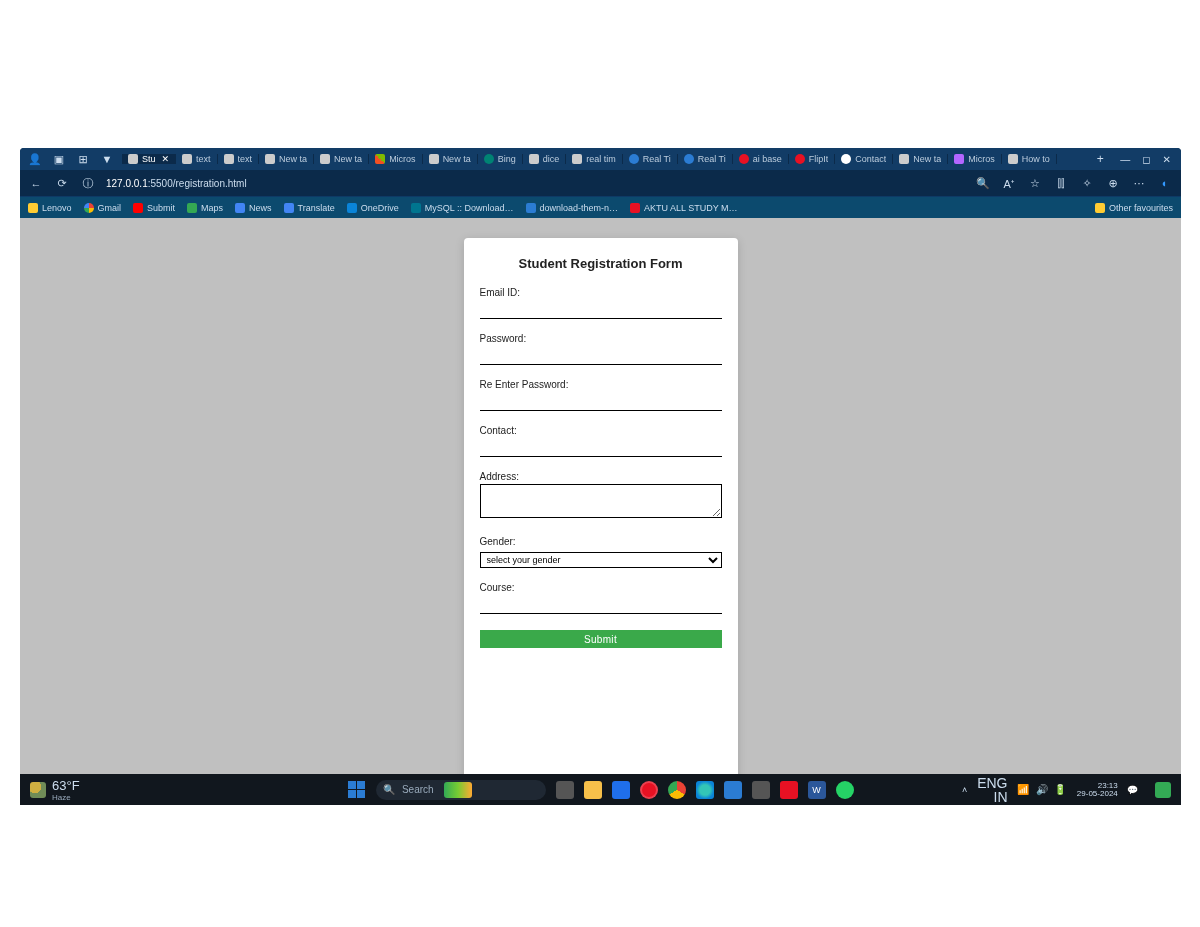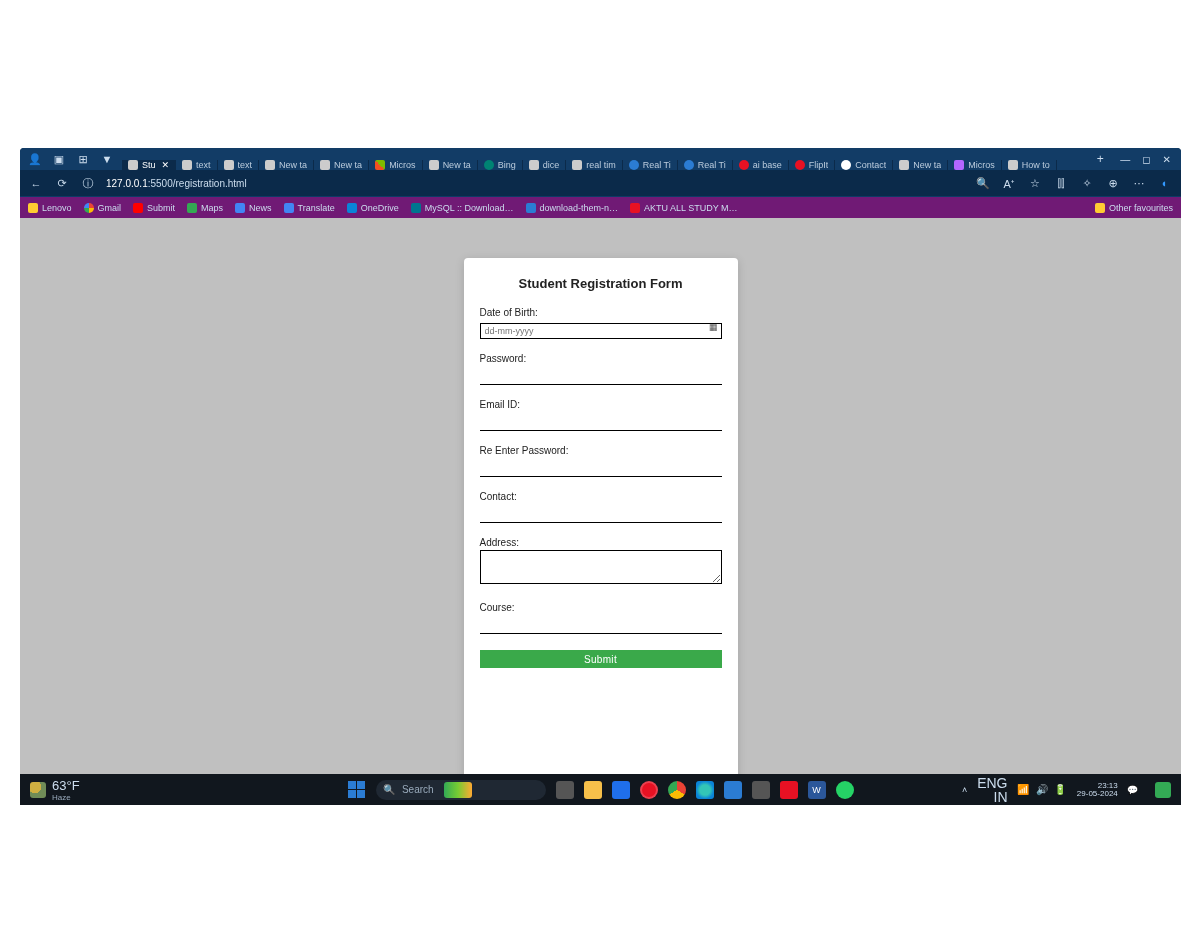--- a/index.html
+++ b/index.html
@@ -4,21 +4,21 @@
 <style>
   * { box-sizing: border-box; margin: 0; padding: 0; }
   html, body { width: 1200px; height: 927px; background: #fff; font-family: "Segoe UI", Arial, sans-serif; overflow: hidden; }
 
   .screen-wrap { position: absolute; left: 20px; top: 148px; width: 1161px; height: 657px; background: #0b2a4a; border-radius: 4px 4px 0 0; overflow: hidden; }
 
   
   .tabstrip { height: 22px; background: #123c66; display: flex; align-items: center; font-size: 9px; color: #bcd; }
   .sys-icons { display: flex; align-items: center; gap: 10px; padding: 0 8px; }
   .sys-ico { width: 14px; height: 14px; display:flex; align-items:center; justify-content:center; color:#cde; font-size:11px; }
-  .tabs { display: flex; align-items: flex-end; height: 100%; flex: 1; overflow: hidden; }
+  .tabs { display: flex; align-items: center; height: 100%; flex: 1; overflow: hidden; }
   .tab { display: flex; align-items: center; gap: 4px; padding: 0 6px; border-right: 1px solid #0b2a4a; color: #bcd; max-width: 70px; }
   .tab.active { background: #0b2a4a; color: #fff; }
   .tab .ico { width: 10px; height: 10px; border-radius: 2px; background: #fff3; flex-shrink:0; }
   .tab .lbl { white-space: nowrap; overflow: hidden; text-overflow: ellipsis; font-size: 9px; }
   .tab .close { font-size: 9px; margin-left: 2px; }
   .newtab { width: 20px; display:flex; align-items:center; justify-content:center; color:#cde; font-size:12px;}
   .win-controls { display:flex; gap:12px; padding:0 10px; color:#cde; font-size:10px;}
   
   .ico.file { background:#ccc; }
   .ico.ms { background: linear-gradient(45deg,#f25022 50%,#7fba00 50%); }
@@ -30,37 +30,37 @@
 
   
   .addrbar { height: 26px; background: #0b2a4a; display:flex; align-items:center; padding:0 8px; gap:10px; color:#cde; font-size:11px;}
   .addrbar .navico { width:16px; text-align:center; }
   .addrbar .url { color:#cde; font-size:10px; }
   .addrbar .url .host { color:#fff; }
   .addr-spacer { flex:1; }
   .addrbar .right-ico { width:16px; text-align:center;}
 
   
-  .bmbar { height: 22px; background: #701a75; border-top:1px solid #0e3a66; display:flex; align-items:center; padding:0 8px; gap:8px; font-size:9px; color:#cde;}
+  .bmbar { height: 22px; background: #0c4a6e; border-top:1px solid #0e3a66; display:flex; align-items:center; padding:0 8px; gap:8px; font-size:9px; color:#cde;}
   .bm { display:flex; align-items:center; gap:4px;}
   .bm .bico { width:10px; height:10px; border-radius:2px; background:#fc3; }
   .bico.g { background: conic-gradient(#ea4335 0 90deg,#fbbc05 90deg 180deg,#34a853 180deg 270deg,#4285f4 270deg 360deg); border-radius:50%;}
   .bico.yt { background:#f00;}
   .bico.map { background:#34a853;}
   .bico.news { background:#4285f4;}
   .bico.tr { background:#4285f4;}
   .bico.od { background:#0a84d8;}
   .bico.my { background:#00758f;}
   .bico.dl { background:#2b7cd3;}
   .bico.ak { background:#e81123;}
   .bm-spacer{flex:1;}
   .bico.fav{background:#fc3;}
 
   
-  .viewport { position:absolute; top:70px; left:0; right:0; bottom:0; background:#c0c0c0; display:flex; justify-content:center; padding-top:40px;}
+  .viewport { position:absolute; top:70px; left:0; right:0; bottom:0; background:#c0c0c0; display:flex; justify-content:center; padding-top:20px;}
   .form-card { width:274px; background:#fff; border-radius:4px; box-shadow:0 2px 10px rgba(0,0,0,.15); padding:18px 16px 16px;}
   .form-card h2 { text-align:center; font-size:13px; font-weight:700; color:#222; margin-bottom:16px;}
   .fld { margin-bottom:14px;}
   .fld label { display:block; font-size:10px; color:#222; margin-bottom:2px;}
   .fld input, .fld select, .fld textarea { width:100%; border:none; border-bottom:1px solid #000; font-size:9px; padding:2px 0; background:transparent; outline:none; font-family:inherit;}
   .fld.date input { border:1px solid #000; padding:2px 4px; font-size:9px;}
   .fld select { border:1px solid #000; padding:1px 2px; font-size:9px; background:#fff;}
   .fld textarea { border:1px solid #000; height:34px; resize:both; padding:2px;}
   .date-wrap { position:relative; }
   .cal-ico { position:absolute; right:4px; top:2px; font-size:9px; color:#555;}
@@ -260,43 +260,40 @@
       <span>Other favourites</span>
     </div>
   </div>
 
   <div class="viewport">
     <div class="form-card">
       <h2>Student Registration Form</h2>
 
 
 
-      <div class="fld date">
-          <label>Date of Birth:</label>
-        <div class="date-wrap">
-          <input type="text" placeholder="dd-mm-yyyy" style="">
-          <span class="cal-ico">▦</span>
-        </div>
-        </div>
+
+      <div class="fld"><label>Email ID:</label>
+        <input type="text" style=""></div>
 
       <div class="fld"><label>Password:</label>
         <input type="password" style=""></div>
 
-      <div class="fld"><label>Email ID:</label>
-        <input type="text" style=""></div>
-
       <div class="fld"><label>Re Enter Password:</label>
         <input type="password" style=""></div>
 
       <div class="fld"><label>Contact:</label>
         <input type="text" style=""></div>
 
       <div class="fld"><label>Address:</label>
         <textarea style=""></textarea></div>
 
+      <div class="fld"><label>Gender:</label>
+        <select>
+          <option>select your gender</option>
+        </select></div>
 
       <div class="fld"><label>Course:</label>
         <input type="text" style=""></div>
 
       <button class="submit-btn">Submit</button>
     </div>
   </div>
 </div>
 
 <div class="taskbar">

